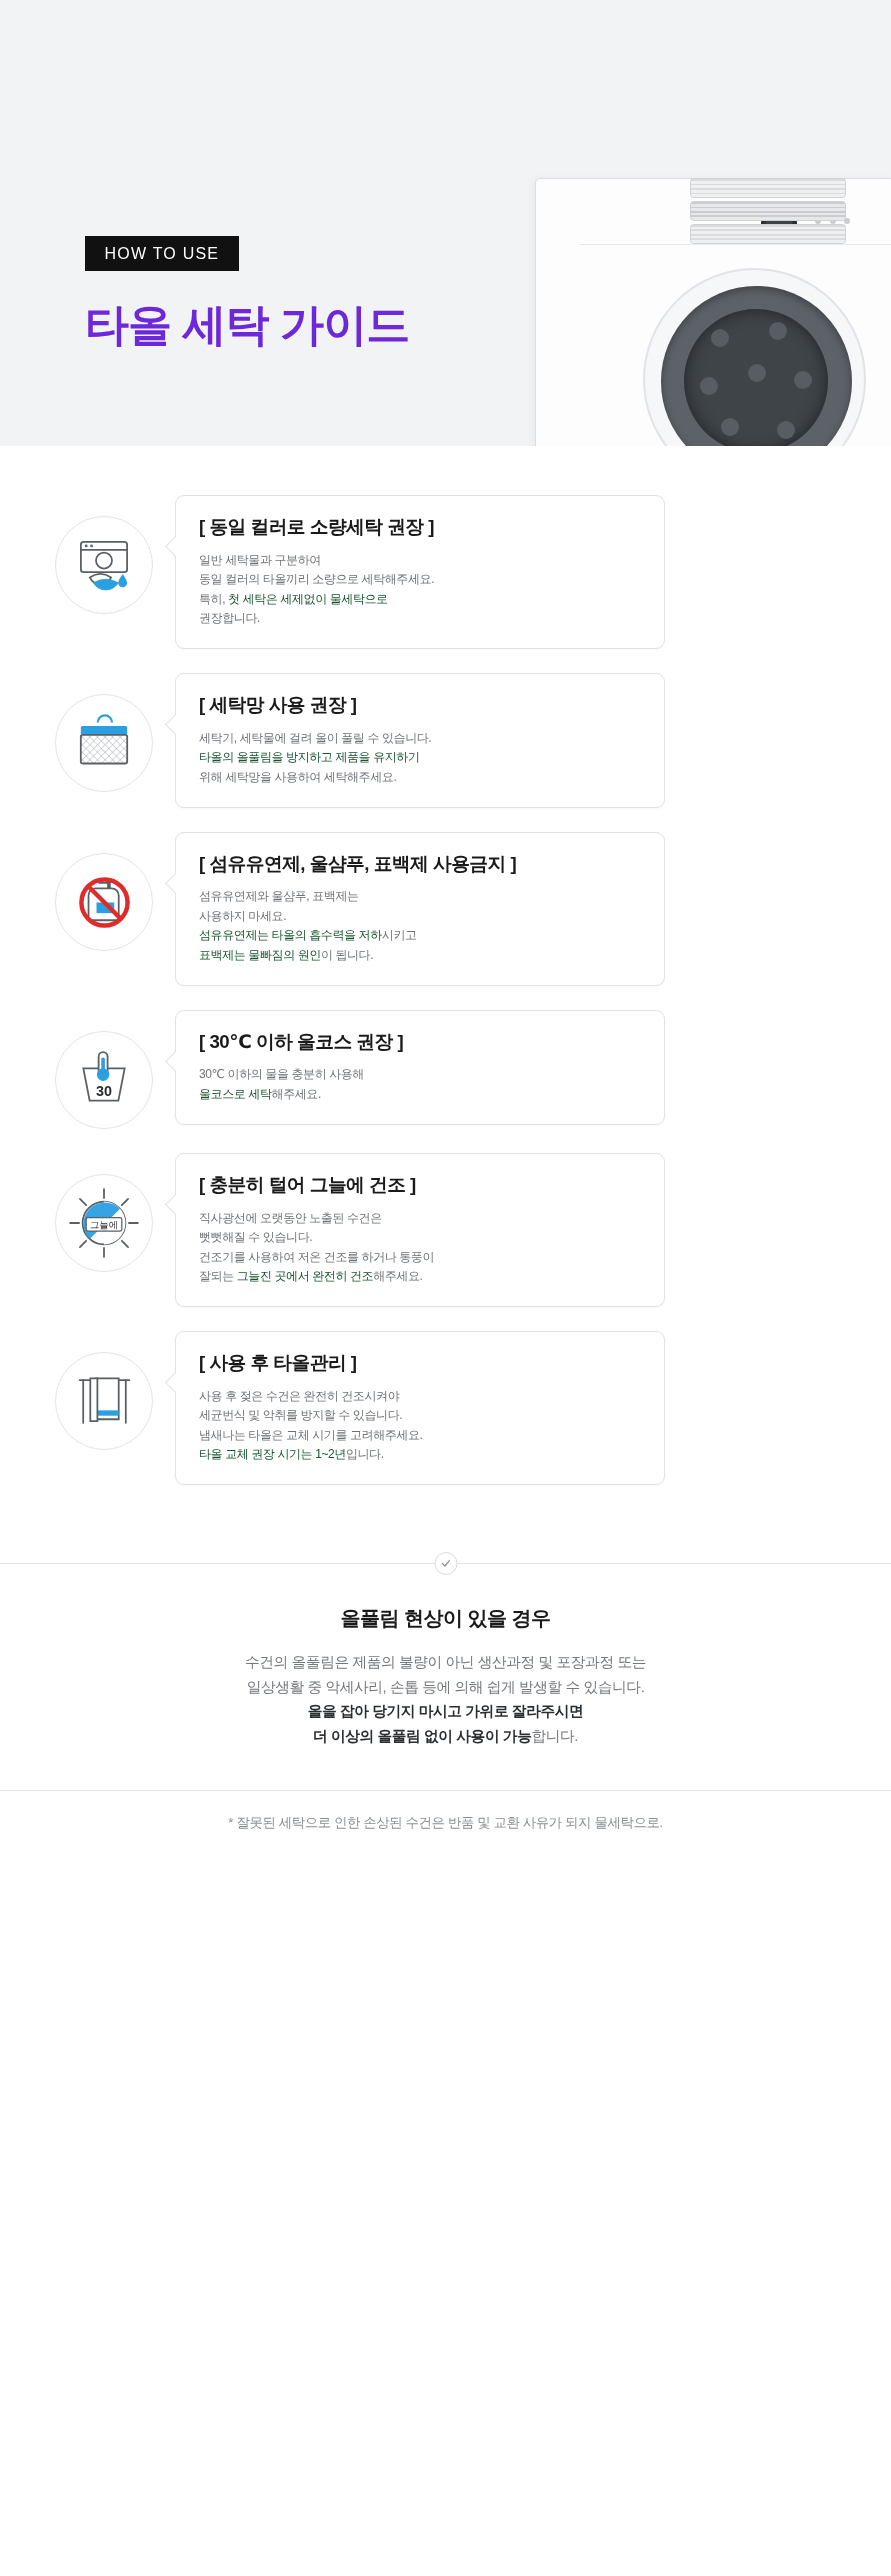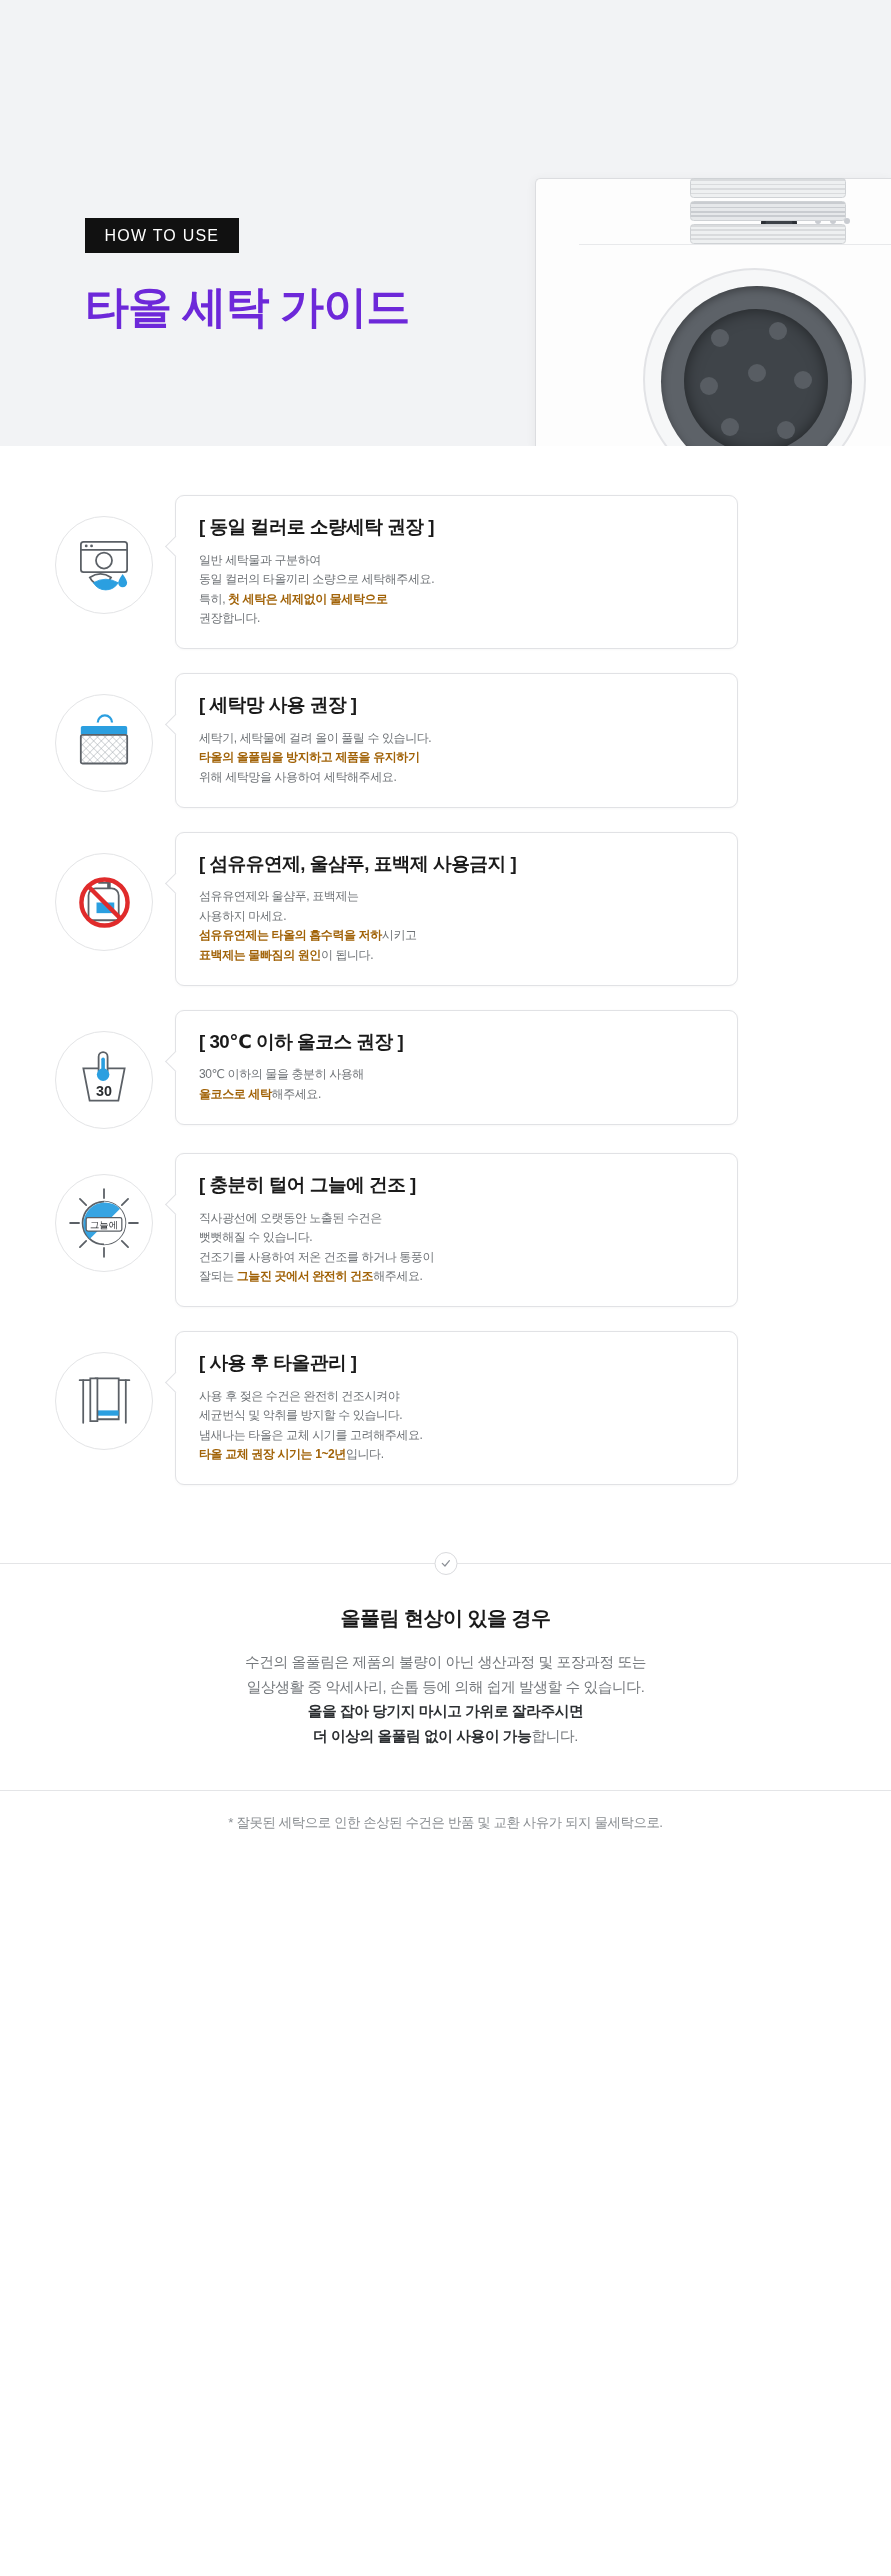--- a/index.html
+++ b/index.html
@@ -25,21 +25,21 @@
   
   .hero {
     position: relative;
     height: 446px;
     background: #f2f3f5;
     overflow: hidden;
   }
   .hero-inner {
     position: absolute;
     left: 85px;
-    top: 218px;
+    top: 236px;
   }
   .kicker {
     display: inline-block;
     background: #111111;
     color: #ffffff;
     font-size: 16px;
     letter-spacing: 1.2px;
     padding: 9px 19.6px 8px 19.6px;
     font-weight: 500;
   }
@@ -169,21 +169,21 @@
     justify-content: center;
     margin-top: 21.4px;
   }
   .bubble {
     position: relative;
     margin-left: 22px;
     background: #ffffff;
     border: 0.9px solid #e1e2e5;
     border-radius: 9px;
     padding: 18px 23px 19.6px 23px;
-    width: 563px;
+    width: 490px;
     box-shadow: 0 0.9px 2.7px rgba(0,0,0,0.03);
   }
   .bubble:before {
     content: "";
     position: absolute;
     left: -8px; top: 43px;
     width: 14.3px; height: 14.3px;
     background: #ffffff;
     border-left: 0.9px solid #e1e2e5;
     border-bottom: 0.9px solid #e1e2e5;
@@ -197,22 +197,22 @@
     color: #1a1a1a;
   }
   .bubble p {
     margin: 0;
     font-size: 12px;
     line-height: 1.62;
     color: #6e7276;
     letter-spacing: -0.4px;
   }
   .bubble p b {
-    color: #a16207;
-    font-weight: 700;
+    color: #14532d;
+    font-weight: 400;
   }
 
   
   .divider-wrap {
     position: relative;
     margin-top: 36px;
     height: 0.9px;
     background: #e4e5e7;
   }
   .divider-mark {

